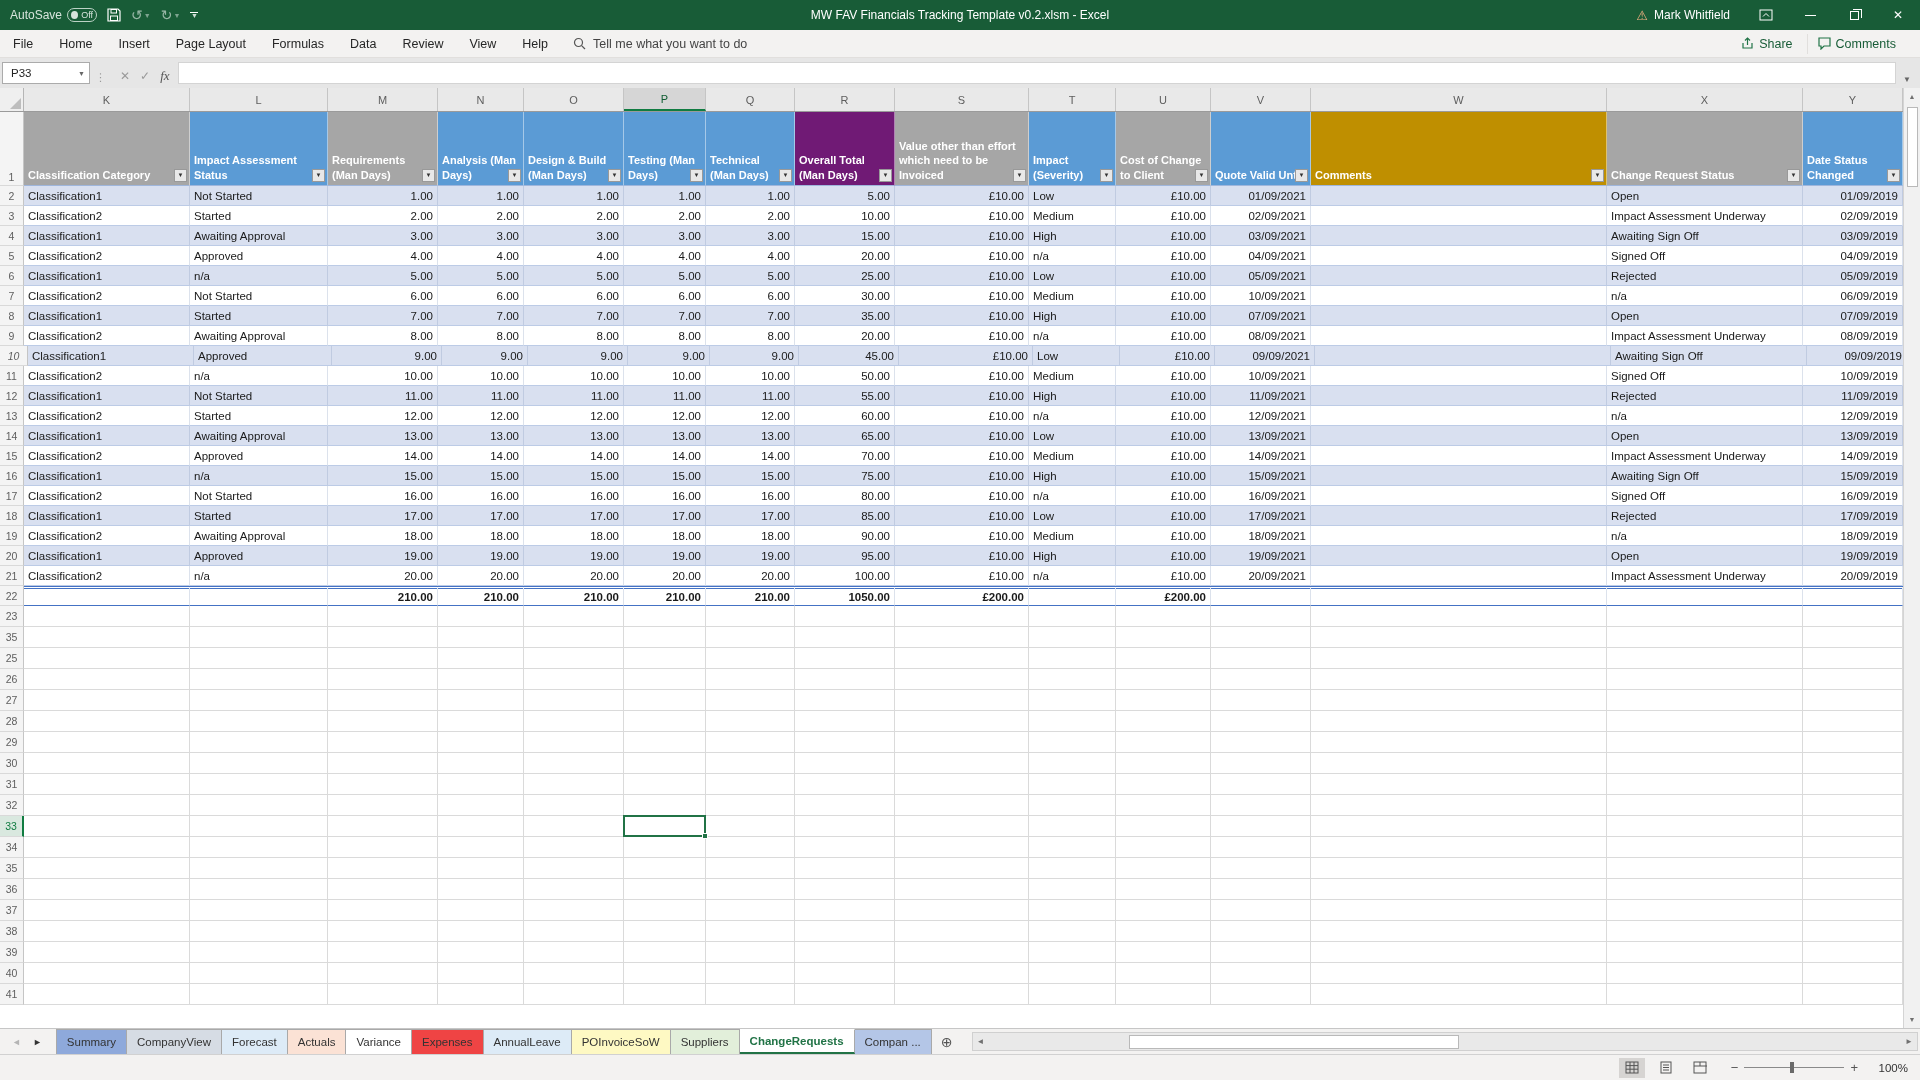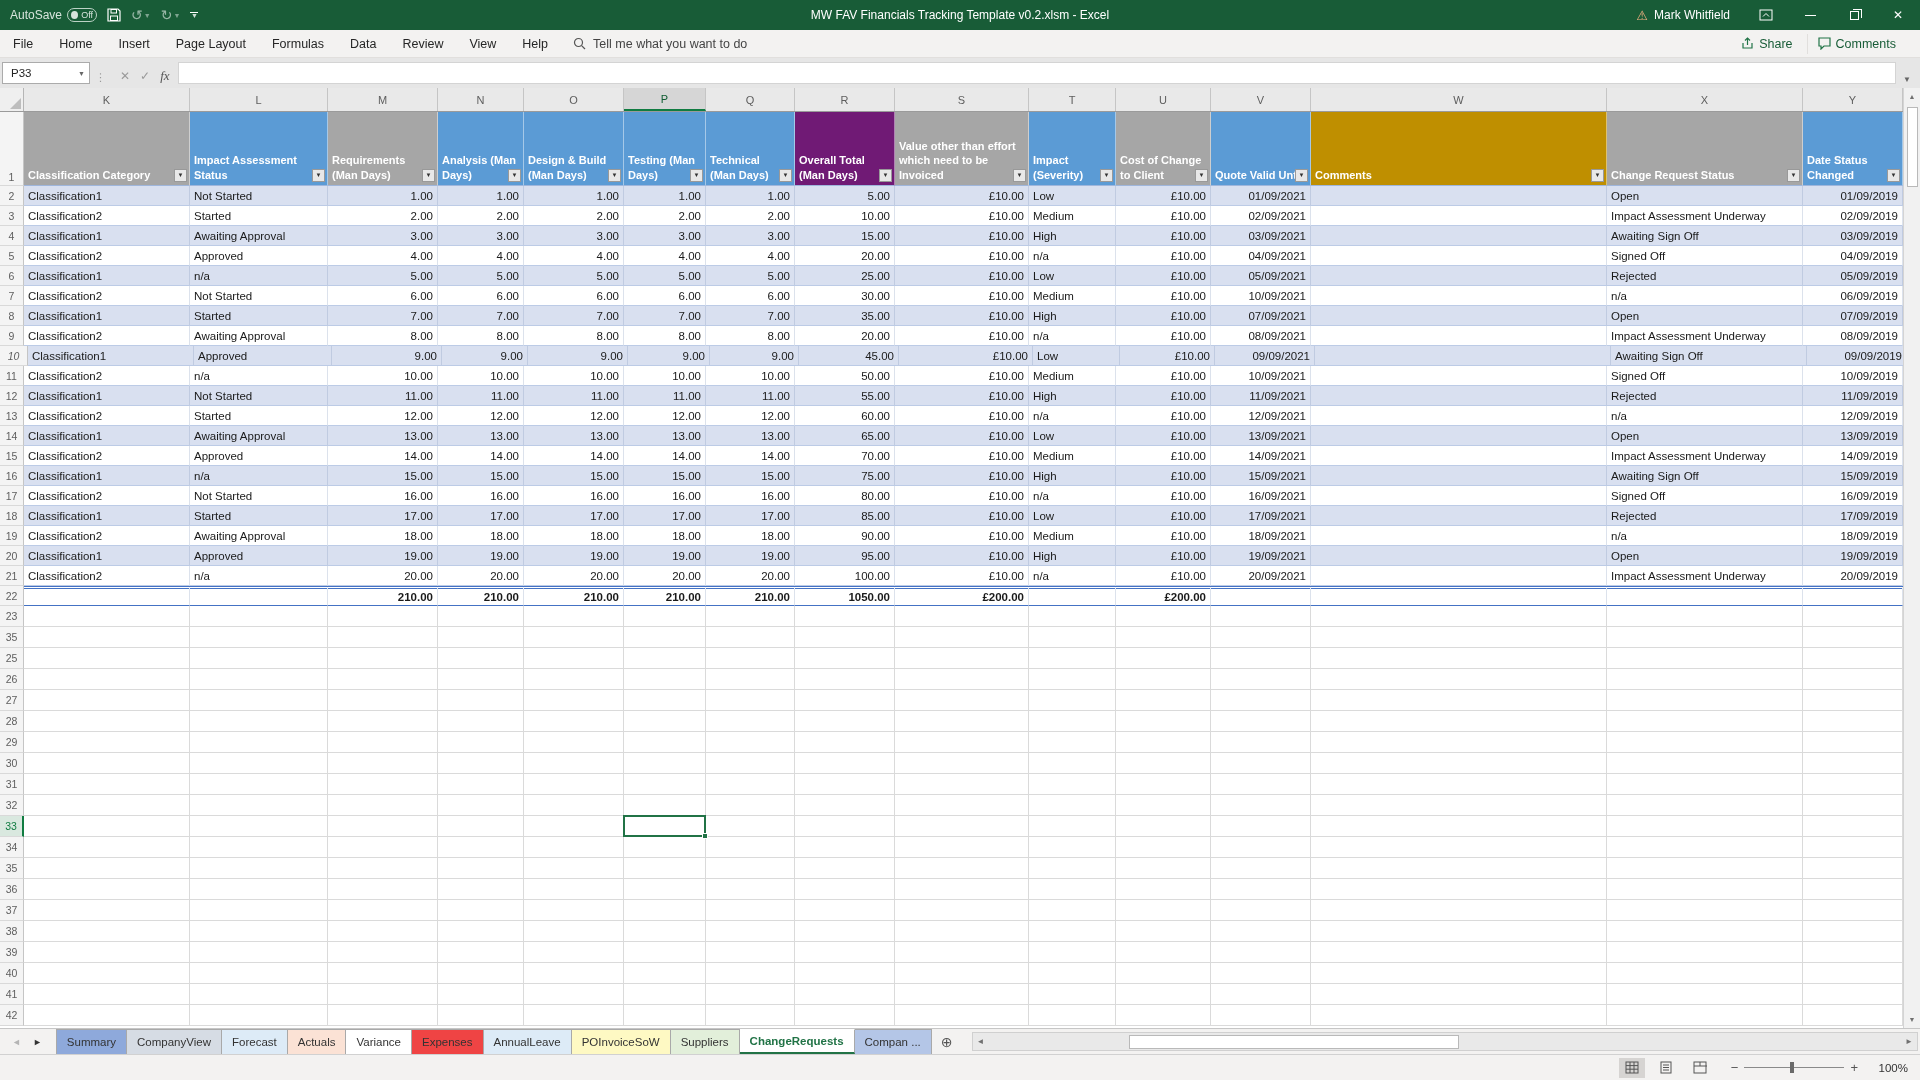--- a/index.html
+++ b/index.html
@@ -1055,38 +1055,20 @@
           <div class="cell num" style="width: 89px;"></div>
           <div class="cell num" style="width: 100px;"></div>
           <div class="cell num" style="width: 134px;"></div>
           <div class="cell" style="width: 87px;"></div>
           <div class="cell num" style="width: 95px;"></div>
           <div class="cell num" style="width: 100px;"></div>
           <div class="cell num" style="width: 296px;"></div>
           <div class="cell" style="width: 196px;"></div>
           <div class="cell num" style="width: 100px;"></div>
         </div>
-        <div class="xrow emptyrow" style="height: 21px;">
-          <div class="gut" style="width: 24px;">42</div>
-          <div class="cell" style="width: 166px;"></div>
-          <div class="cell" style="width: 138px;"></div>
-          <div class="cell num" style="width: 110px;"></div>
-          <div class="cell num" style="width: 86px;"></div>
-          <div class="cell num" style="width: 100px;"></div>
-          <div class="cell num" style="width: 82px;"></div>
-          <div class="cell num" style="width: 89px;"></div>
-          <div class="cell num" style="width: 100px;"></div>
-          <div class="cell num" style="width: 134px;"></div>
-          <div class="cell" style="width: 87px;"></div>
-          <div class="cell num" style="width: 95px;"></div>
-          <div class="cell num" style="width: 100px;"></div>
-          <div class="cell num" style="width: 296px;"></div>
-          <div class="cell" style="width: 196px;"></div>
-          <div class="cell num" style="width: 100px;"></div>
-        </div>
       </div>
     <div id="sel-box" style="left: 623px; top: 727px; width: 83px; height: 22px;">
         <span class="handle"></span>
       </div>
     <div class="vscroll">
       <span class="arr">▲</span>
       <div class="vthumb"></div>
       <span class="arr" style="margin-top:auto;">▼</span>
     </div>
   </div>

